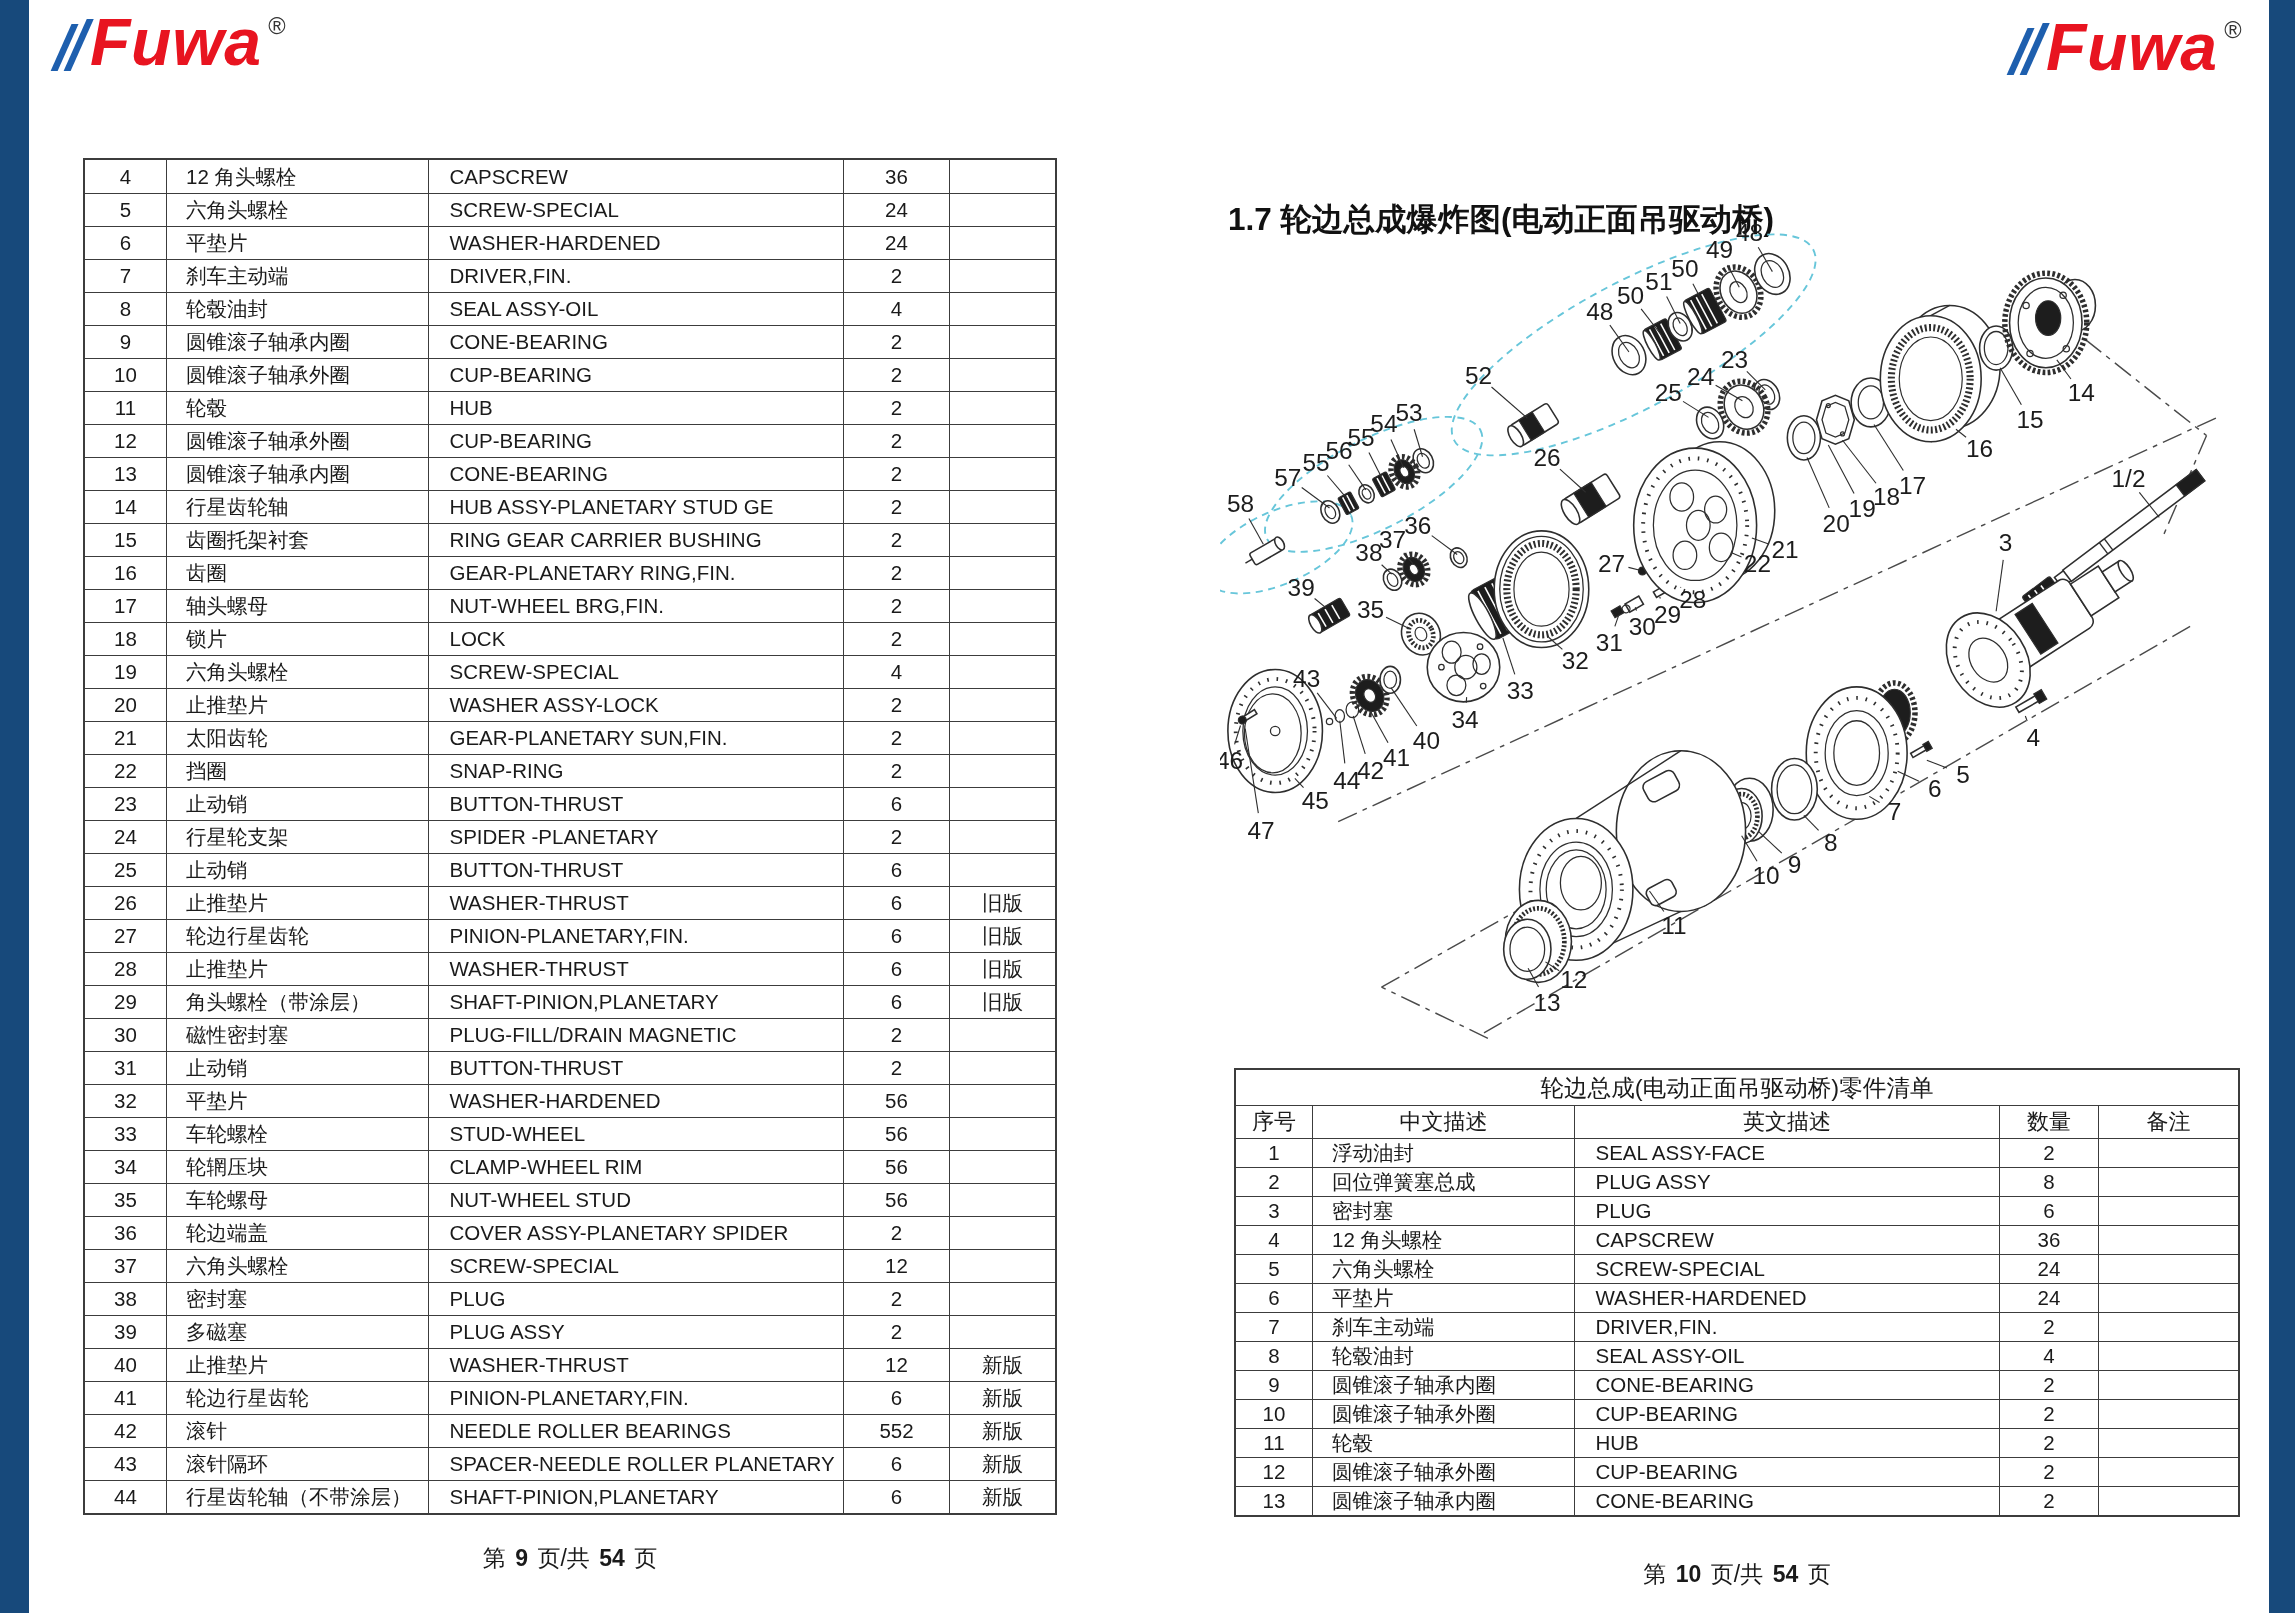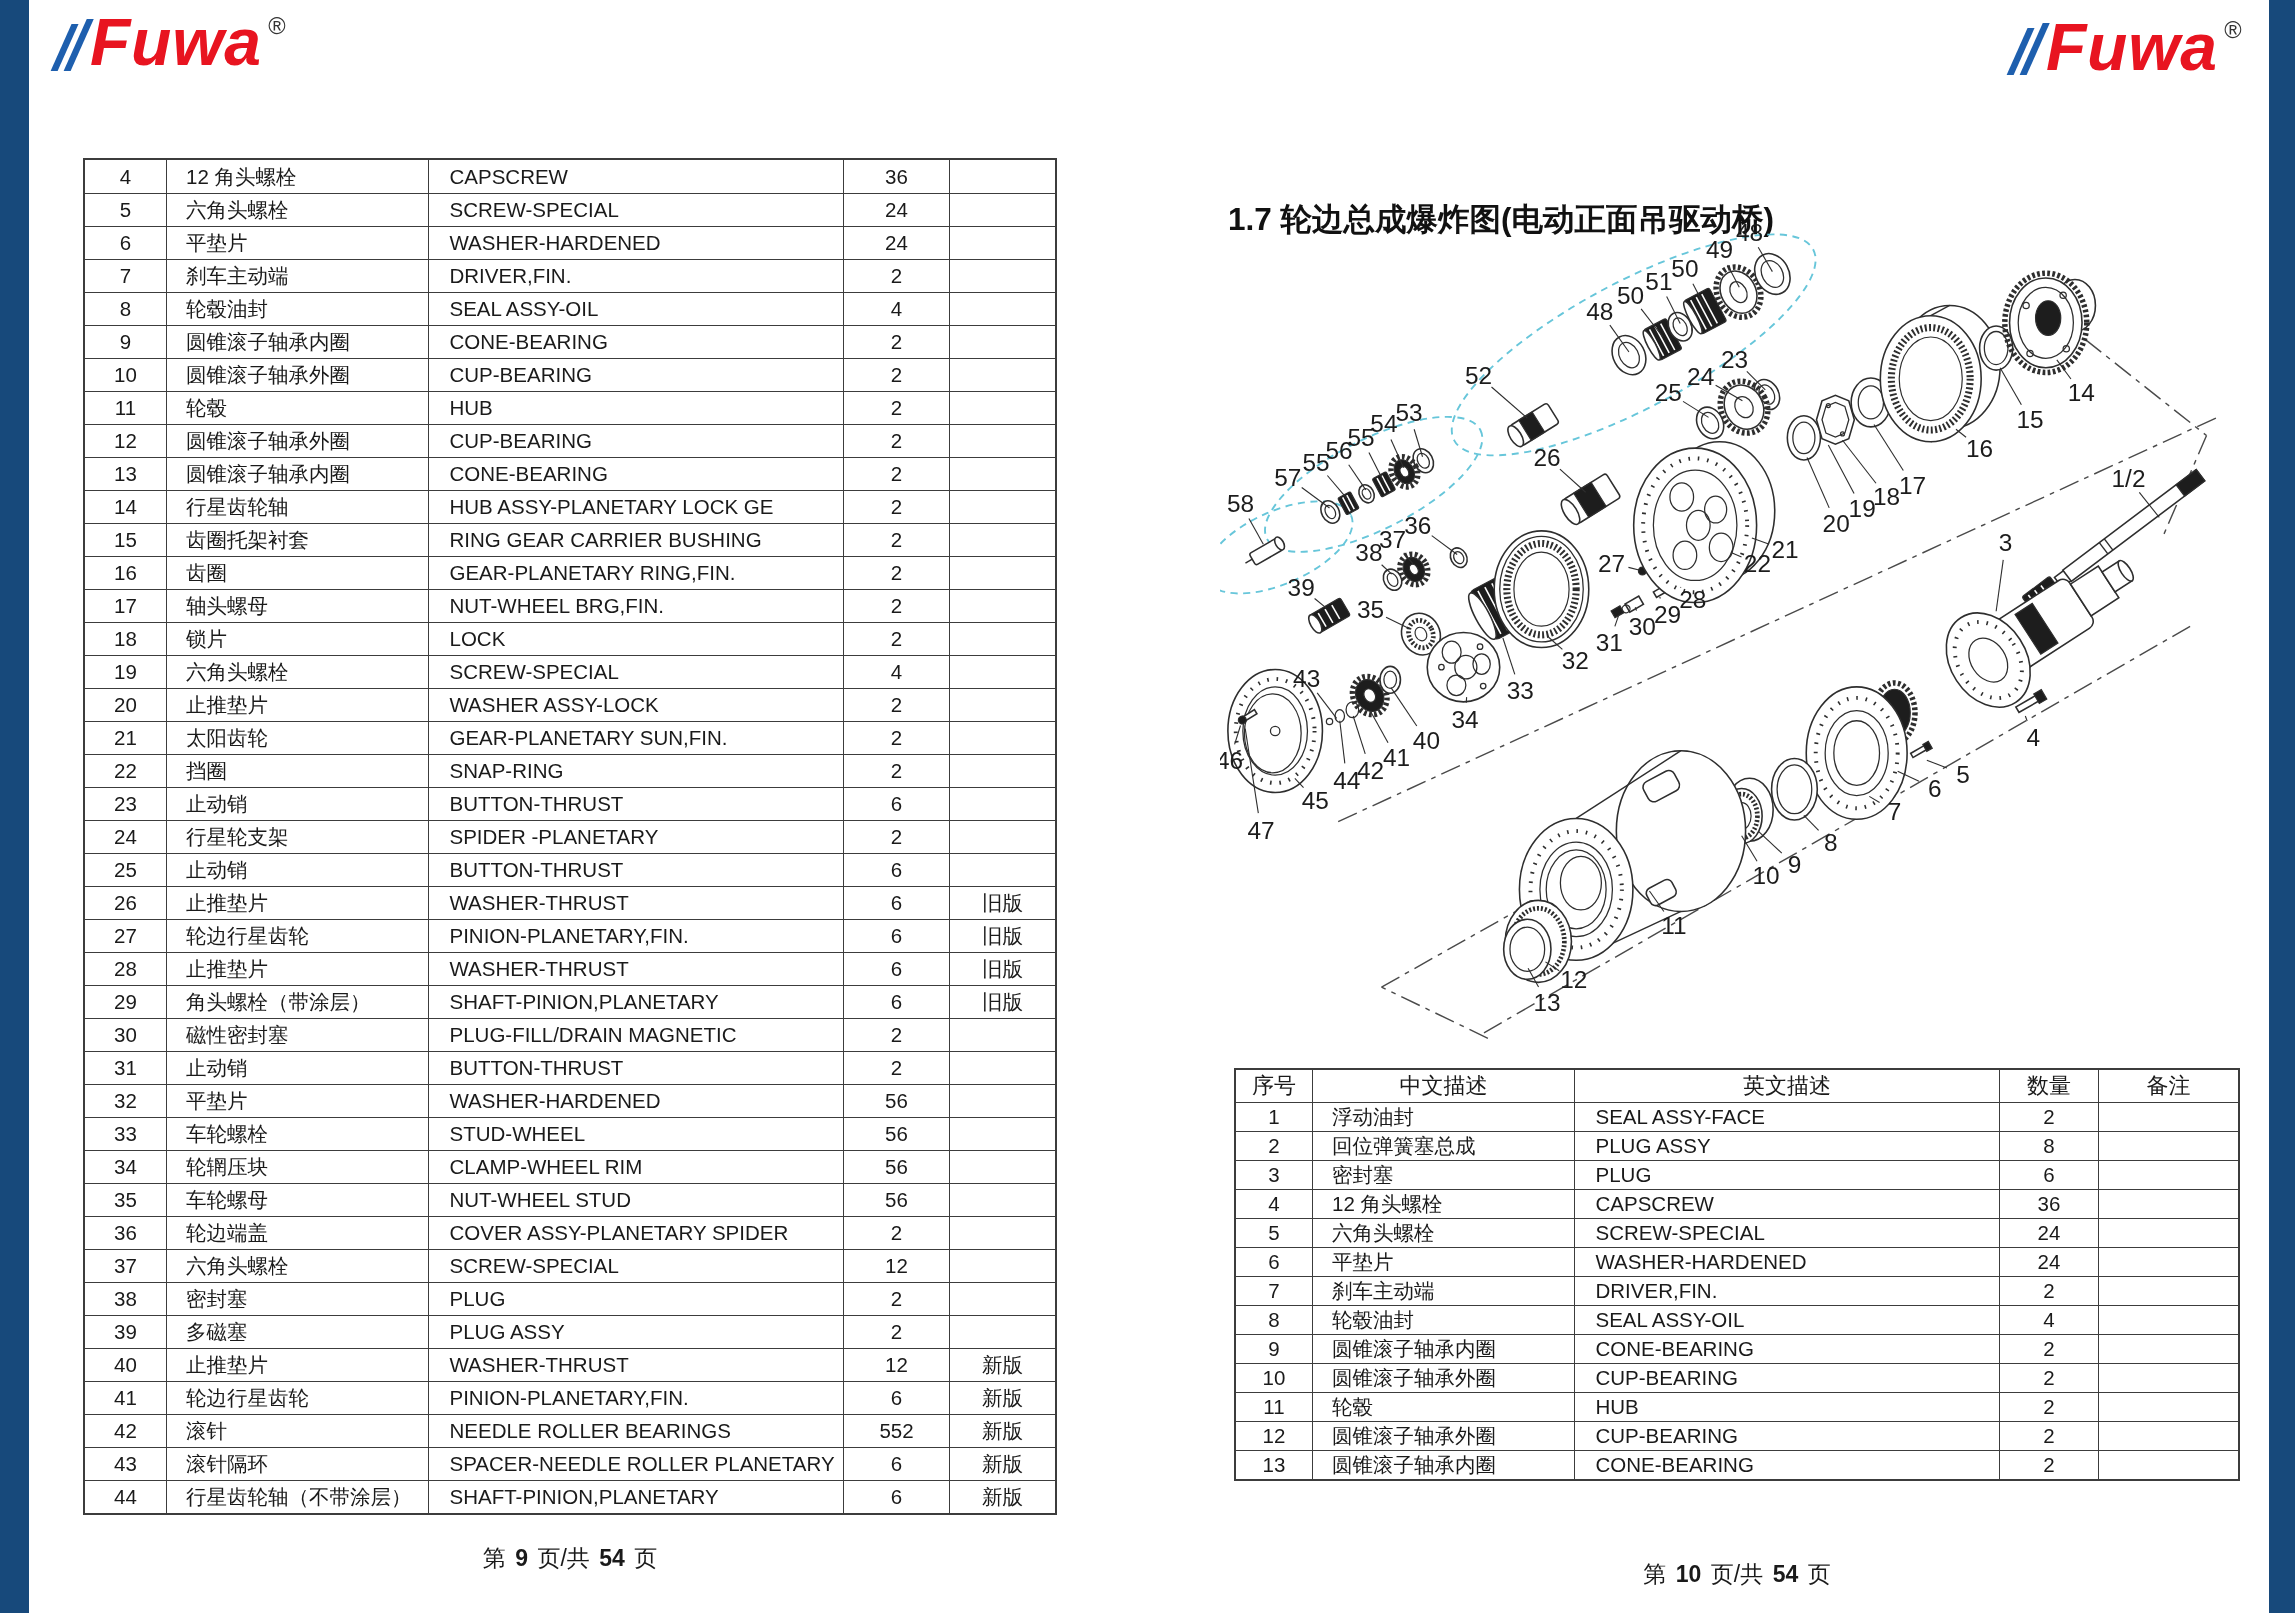--- a/index.html
+++ b/index.html
@@ -162,21 +162,21 @@
     <div class="tr">
       <div class="td c0">13</div>
       <div class="td c1">圆锥滚子轴承内圈</div>
       <div class="td c2">CONE-BEARING</div>
       <div class="td c3">2</div>
       <div class="td c4"></div>
     </div>
     <div class="tr">
       <div class="td c0">14</div>
       <div class="td c1">行星齿轮轴</div>
-      <div class="td c2">HUB ASSY-PLANETARY LOCK GE</div>
+      <div class="td c2">HUB ASSY-PLANETARY STUD GE</div>
       <div class="td c3">2</div>
       <div class="td c4"></div>
     </div>
     <div class="tr">
       <div class="td c0">15</div>
       <div class="td c1">齿圈托架衬套</div>
       <div class="td c2">RING GEAR CARRIER BUSHING</div>
       <div class="td c3">2</div>
       <div class="td c4"></div>
     </div>
@@ -842,20 +842,21 @@
       <line x1="106.0300758139199" y1="746.8785431842214" x2="95" y2="735" class="leader"></line>
       <text x="121" y="763" class="co">45</text>
       <line x1="18.53546415799737" y1="691.9931509207228" x2="26" y2="668" class="leader"></line>
       <text x="12" y="713" class="co">46</text>
       <line x1="48.62941612896048" y1="779.2597340317951" x2="32" y2="672" class="leader"></line>
       <text x="52" y="801" class="co">47</text>
     </g>
 </svg>
 
 <div class="tbl rtable">
+  <div class="rt-title">轮边总成(电动正面吊驱动桥)零件清单</div>
   <div class="tr head">
     <div class="td c0">序号</div>
     <div class="td c1">中文描述</div>
     <div class="td c2">英文描述</div>
     <div class="td c3">数量</div>
     <div class="td c4">备注</div>
   </div>
   <div class="body">
       <div class="tr">
         <div class="td c0">1</div>

